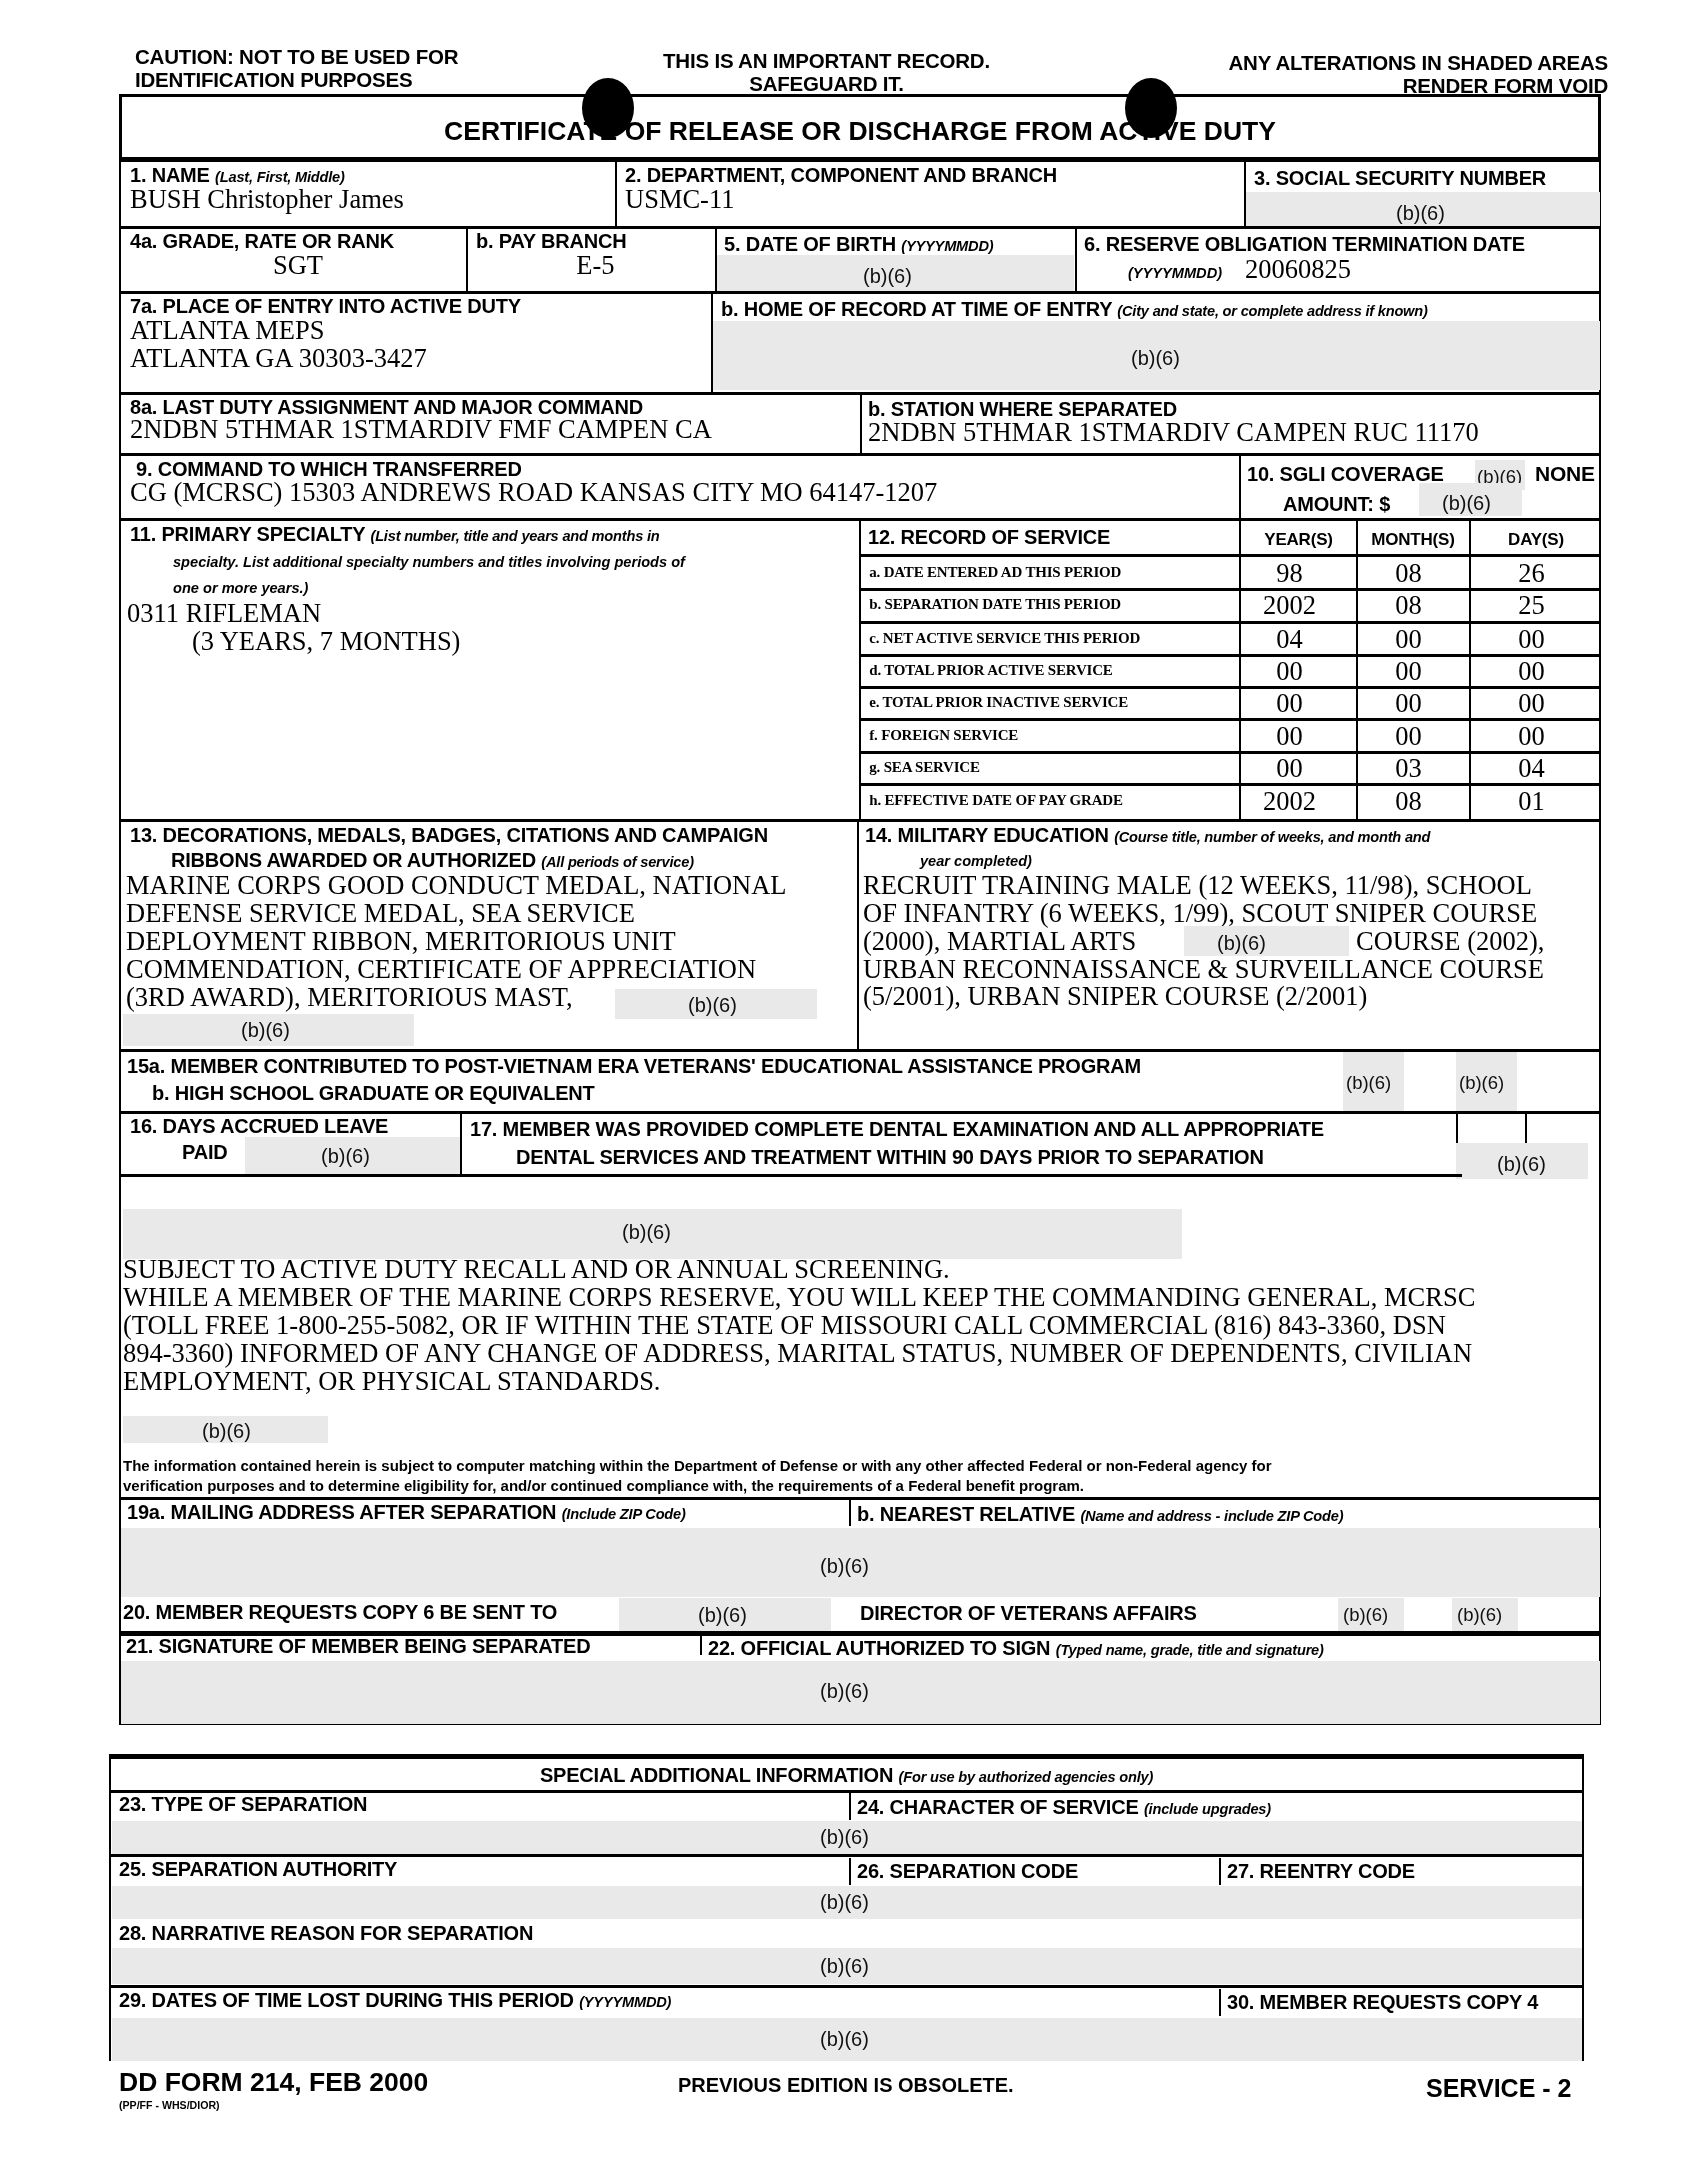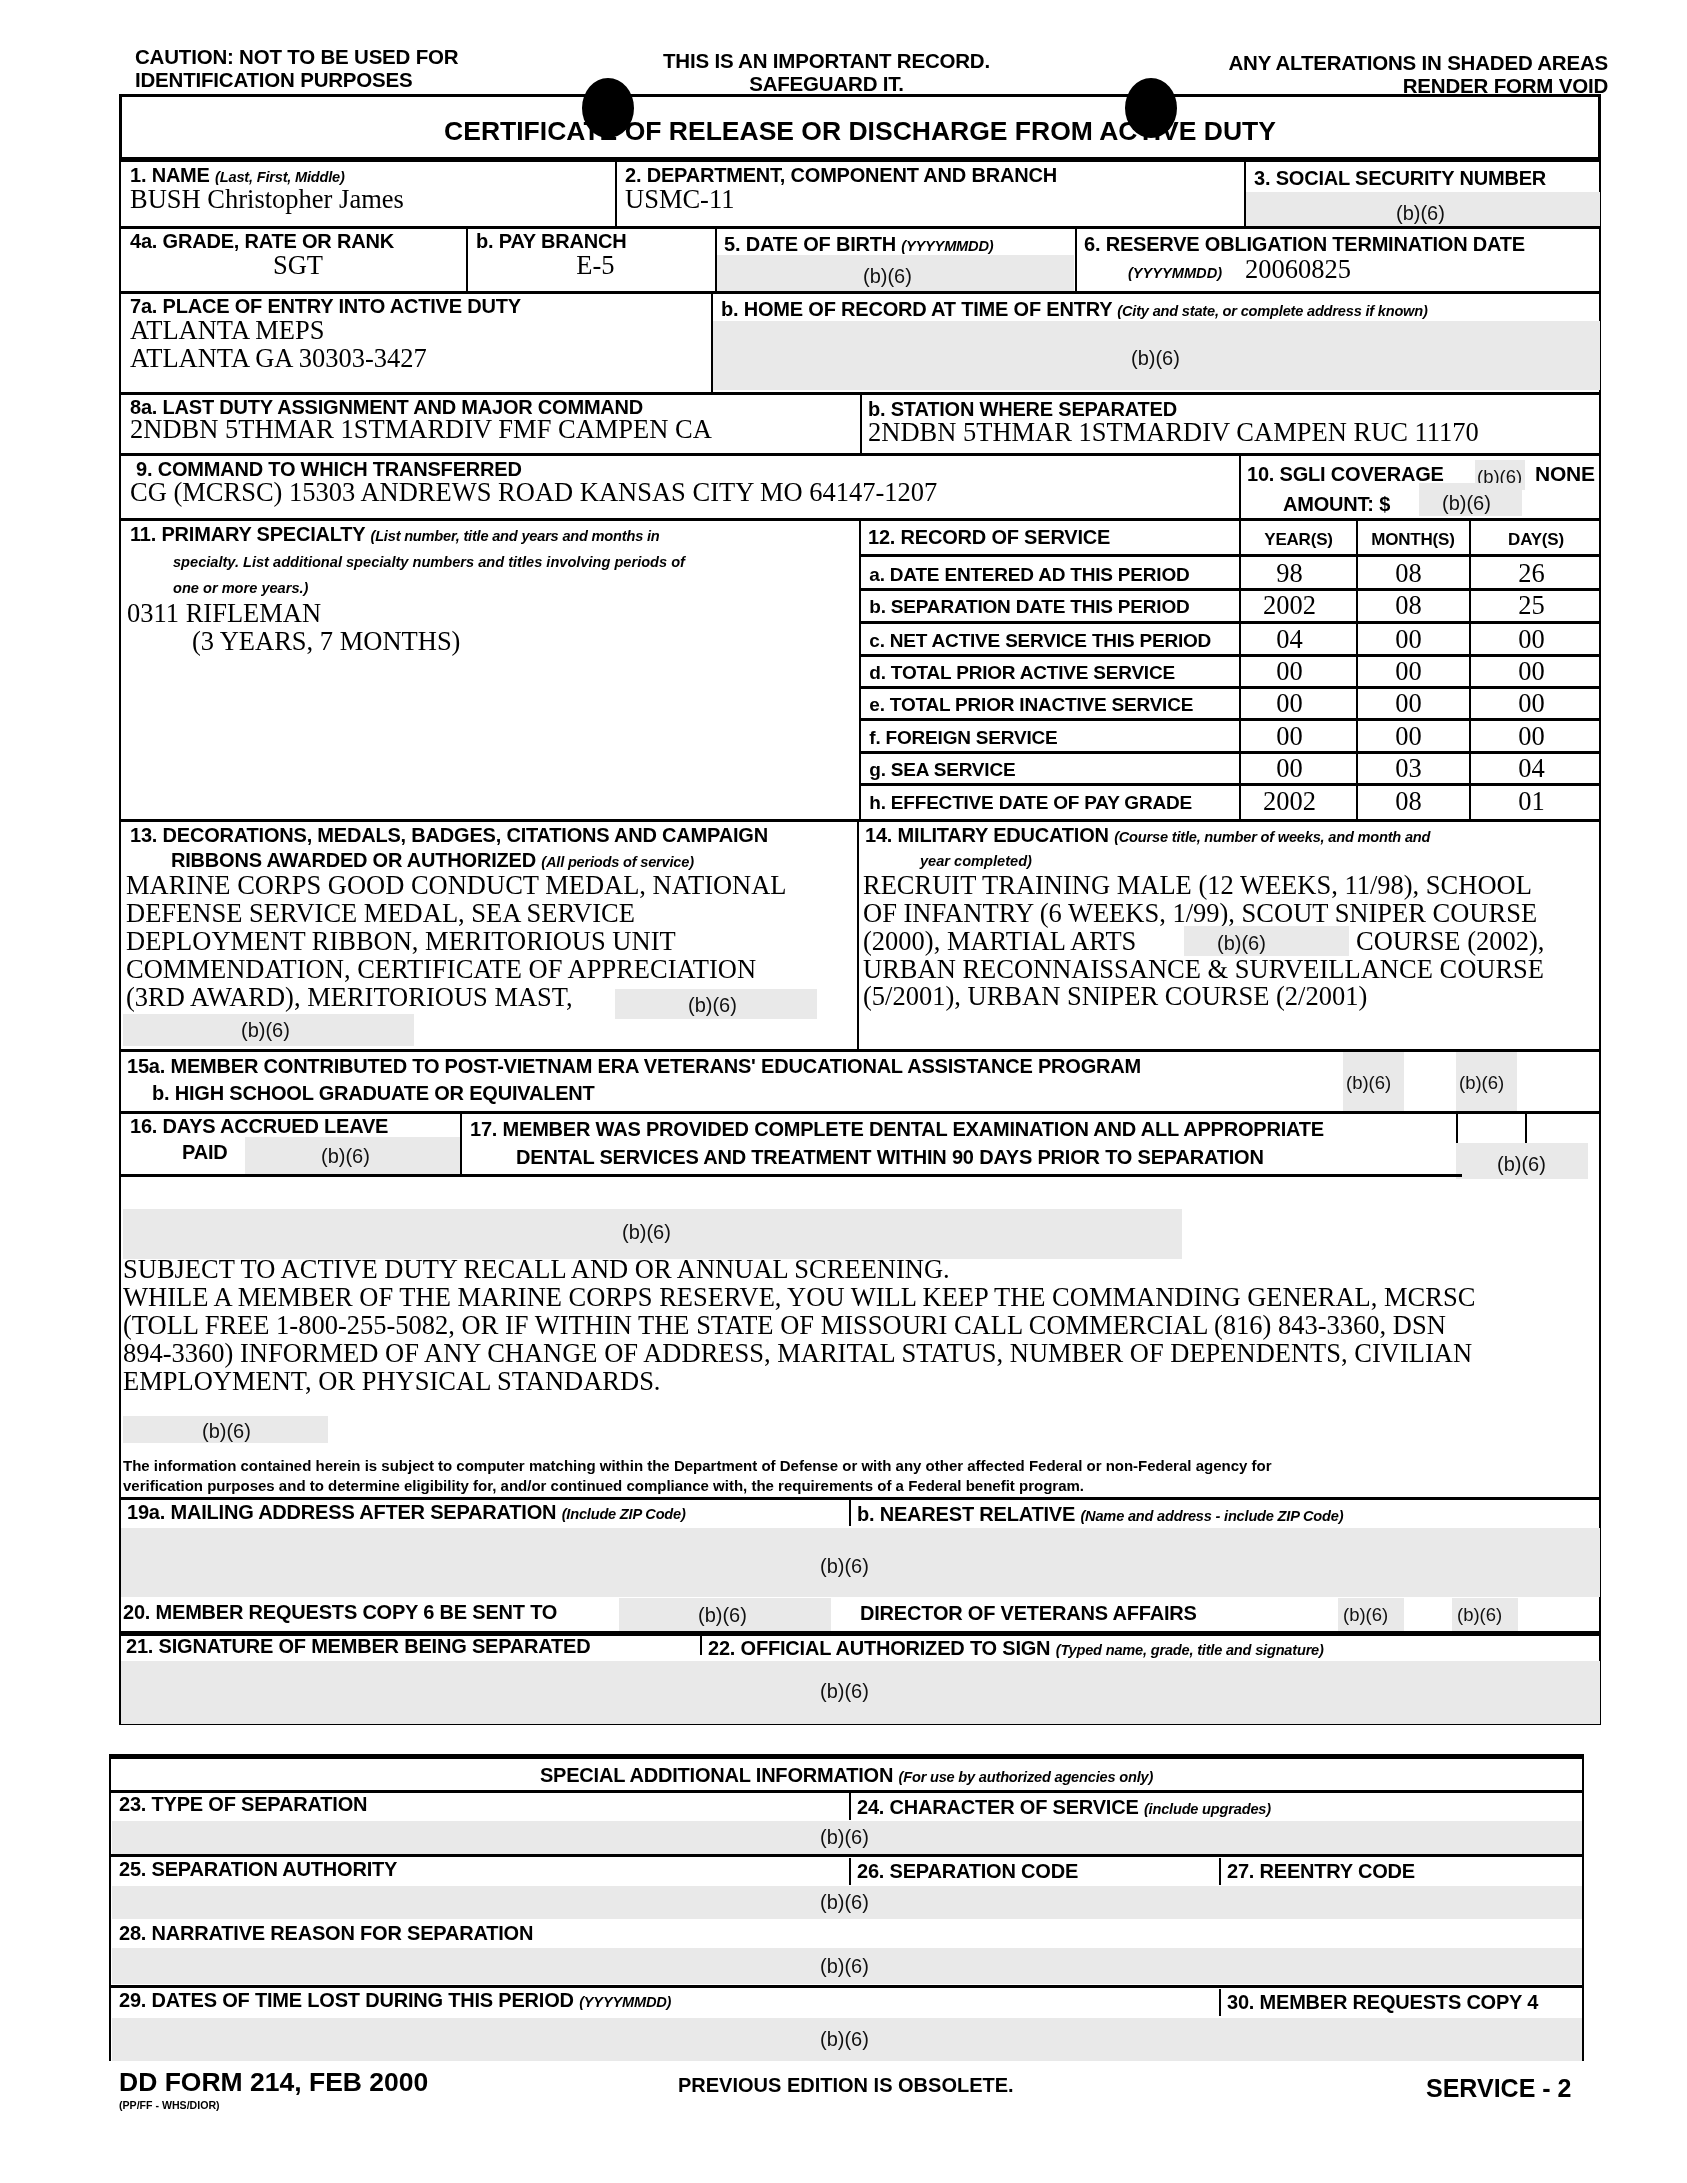--- a/index.html
+++ b/index.html
@@ -11,21 +11,21 @@
   .lbl i, .it { font-style:italic; font-size:14.6px; font-weight:bold; }
   .val { font-family:"Liberation Serif", serif; font-size:26.5px; line-height:28px; white-space:nowrap; }
   .box { position:absolute; border:2px solid #000; box-sizing:border-box; }
   .hl { position:absolute; height:3.3px; background:#000; }
   .vl { position:absolute; width:2px; background:#000; }
   .shade { position:absolute; background:#e9e9e9; }
   .red { position:absolute; font-family:"Liberation Sans", sans-serif; font-size:20px; color:#111; }
   .punch { position:absolute; width:52px; height:60px; border-radius:50%; background:#000; }
   .c { text-align:center; }
   .rs-row { position:absolute; left:860px; width:741px; height:33px; }
-  .rs-lbl { position:absolute; left:9.3px; top:6.6px; font-weight:bold; font-size:19px; white-space:nowrap; font-family:Liberation Sans, sans-serif; letter-spacing:-0.2px; }
+  .rs-lbl { position:absolute; left:9.3px; top:6.6px; font-weight:bold; font-size:15px; white-space:nowrap; font-family:Liberation Serif, serif; letter-spacing:-0.2px; }
   .rs-v { position:absolute; top:1.3px; width:79px; text-align:center; font-family:"Liberation Serif", serif; font-size:26.5px; }
 </style>
 </head>
 <body>
 
 <div class="abs hdr" style="left:119px;top:46px;margin-left:16px;">
   <div>CAUTION:  NOT TO BE USED FOR</div>
   <div>IDENTIFICATION PURPOSES</div>
 </div>
 <div class="abs hdr c" style="left:595px;top:50px;width:463px;">

